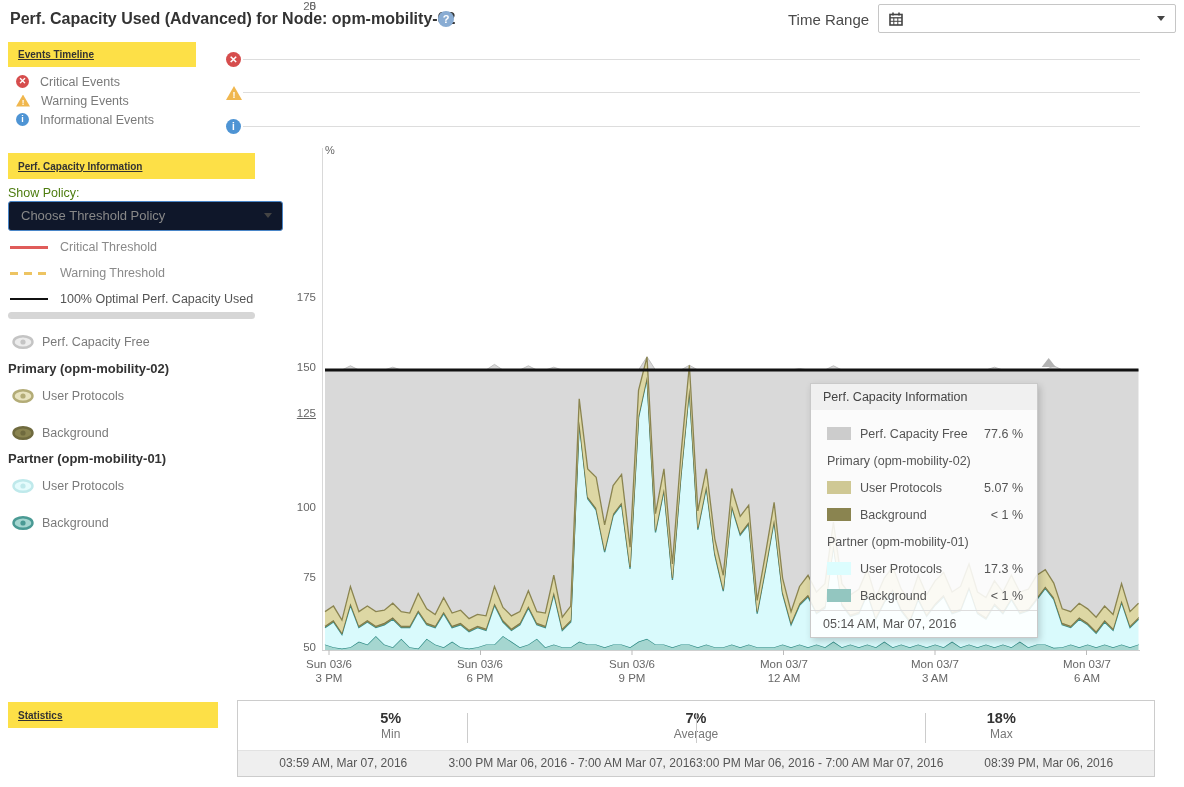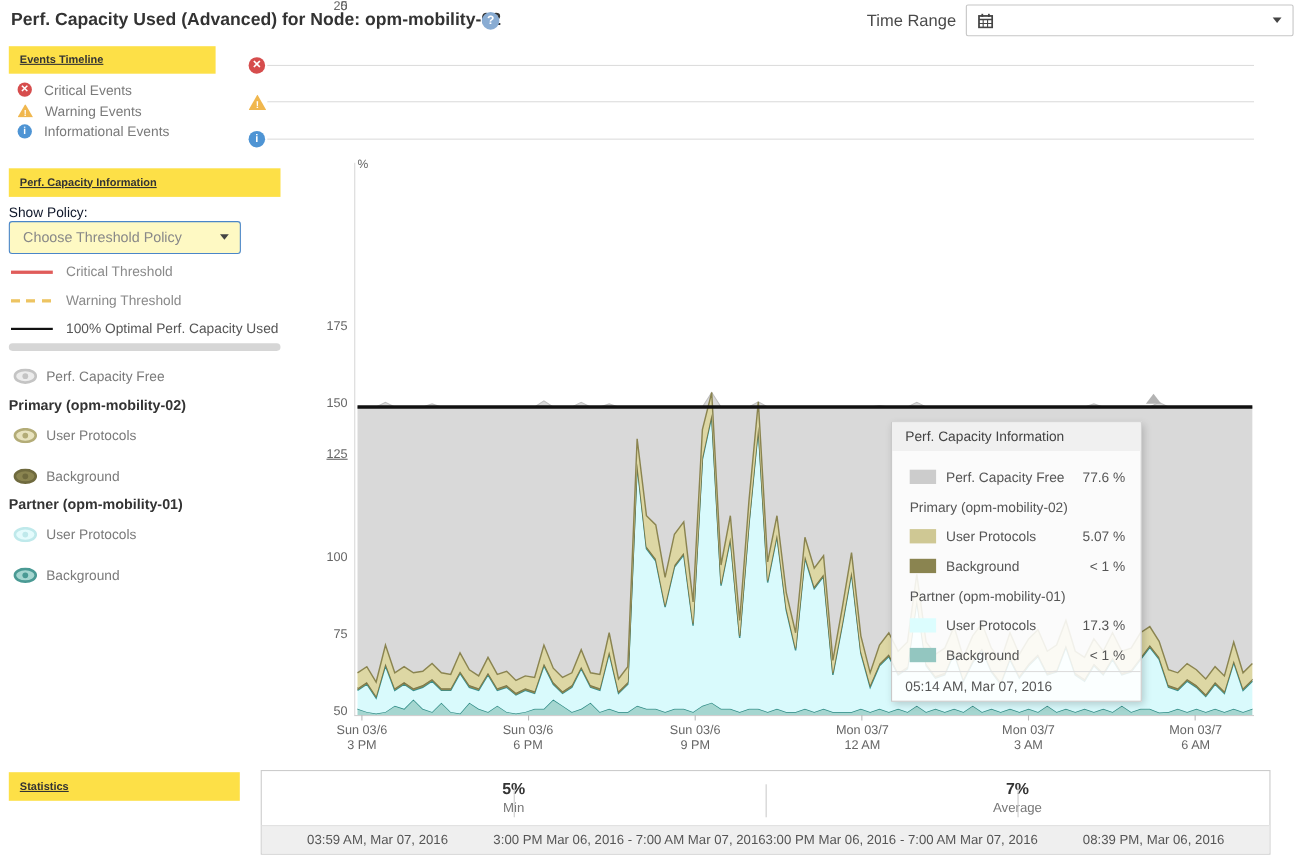--- a/index.html
+++ b/index.html
@@ -29,23 +29,23 @@
   .ev-item { position:absolute; left:16px; display:flex; align-items:center; height:15px; }
   .ev-item .lab { font-size:12.5px; color:#7a7a7a; margin-left:11px; }
   .ev-0 { top:74px; } .ev-1 { top:93px; } .ev-2 { top:112px; }
 
   .circ-icon { display:inline-block; width:13px; height:13px; border-radius:50%;
                color:#fff; font-size:9px; font-weight:bold; text-align:center; line-height:13px; }
   .tri-icon { position:relative; display:inline-block; width:14px; height:12px;
               clip-path:polygon(50% 0,100% 100%,0 100%); color:#fff; font-size:8px; font-weight:bold;
               text-align:center; line-height:15px; }
 
-  .show-policy-label { position:absolute; left:8px; top:186px; font-size:12.5px; color:#0f172a; }
-  .policy-select { position:absolute; left:8px; top:201px; width:211px; height:30px; border:1px solid;
-                   border-radius:3px; background:#fef9c3; display:flex; align-items:center;
+  .show-policy-label { position:absolute; left:8px; top:186px; font-size:12.5px; color:#4d7c0f; }
+  .policy-select { position:absolute; left:8px; top:201px; width:275px; height:30px; border:1px solid;
+                   border-radius:3px; background:#0f172a; display:flex; align-items:center;
                    padding:0 10px 1px 12px; cursor:pointer; }
   .policy-select .sel-text { font-size:13px; color:#888; }
 
   .th-row { position:absolute; left:10px; display:flex; align-items:center; height:14px; }
   .th-0 { top:240px; } .th-1 { top:266px; } .th-2 { top:292px; }
   .th-line { width:38px; margin-right:12px; }
   .th-line.solid-c { height:3px; }
   .th-line.dash-w  { height:3px; }
   .th-line.solid-o { height:2px; }
   .th-row .lab { font-size:12.5px; color:#8a8a8a; }
@@ -309,20 +309,24 @@
   <div class="stats-table">
     <div class="stats-top">
       <div class="stats-col">
         <div class="val">5%</div>
         <div class="lab">Min</div>
       </div>
       <div class="stats-col">
         <div class="val">7%</div>
         <div class="lab">Average</div>
       </div>
+      <div class="stats-col">
+        <div class="val">18%</div>
+        <div class="lab">Max</div>
+      </div>
       <div class="stats-sep sep-0"></div>
         <div class="stats-sep sep-1"></div>
         <div class="stats-sep sep-2"></div>
     </div>
     <div class="stats-bottom">
       <div class="cell">03:59 AM, Mar 07, 2016</div>
       <div class="cell">3:00 PM Mar 06, 2016 - 7:00 AM Mar 07, 2016</div>
       <div class="cell">3:00 PM Mar 06, 2016 - 7:00 AM Mar 07, 2016</div>
       <div class="cell">08:39 PM, Mar 06, 2016</div>
     </div>

